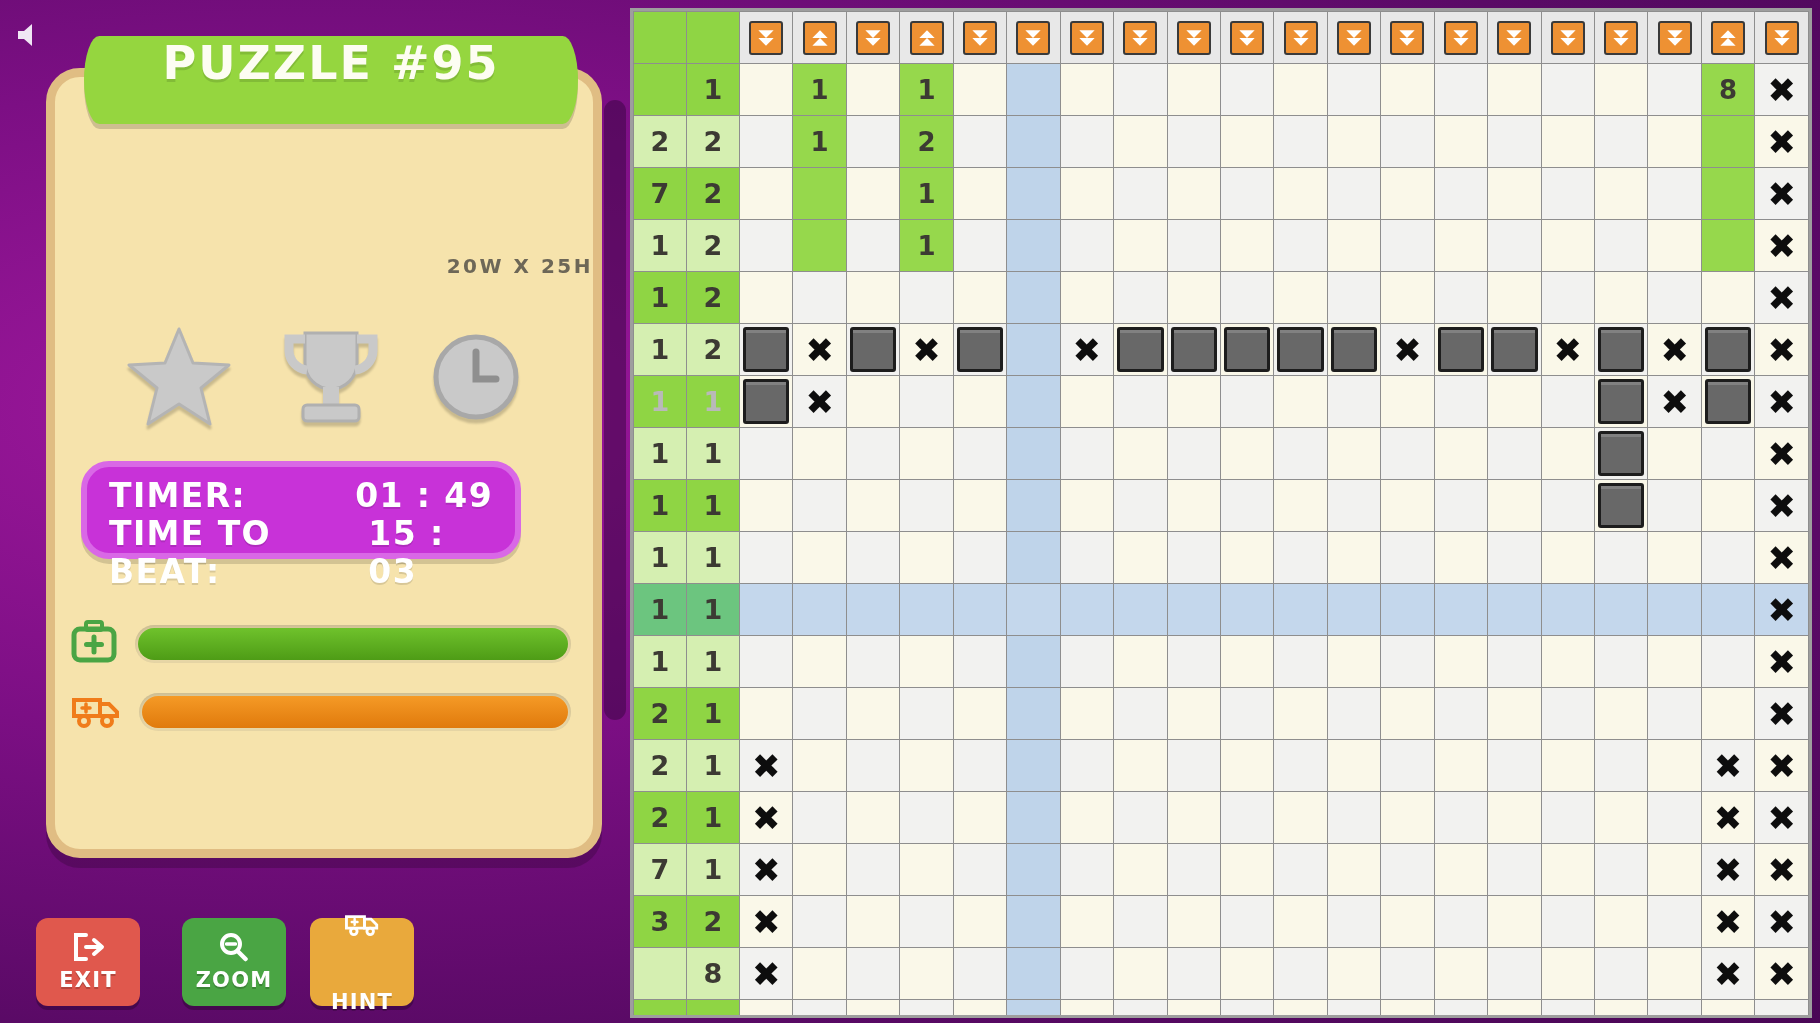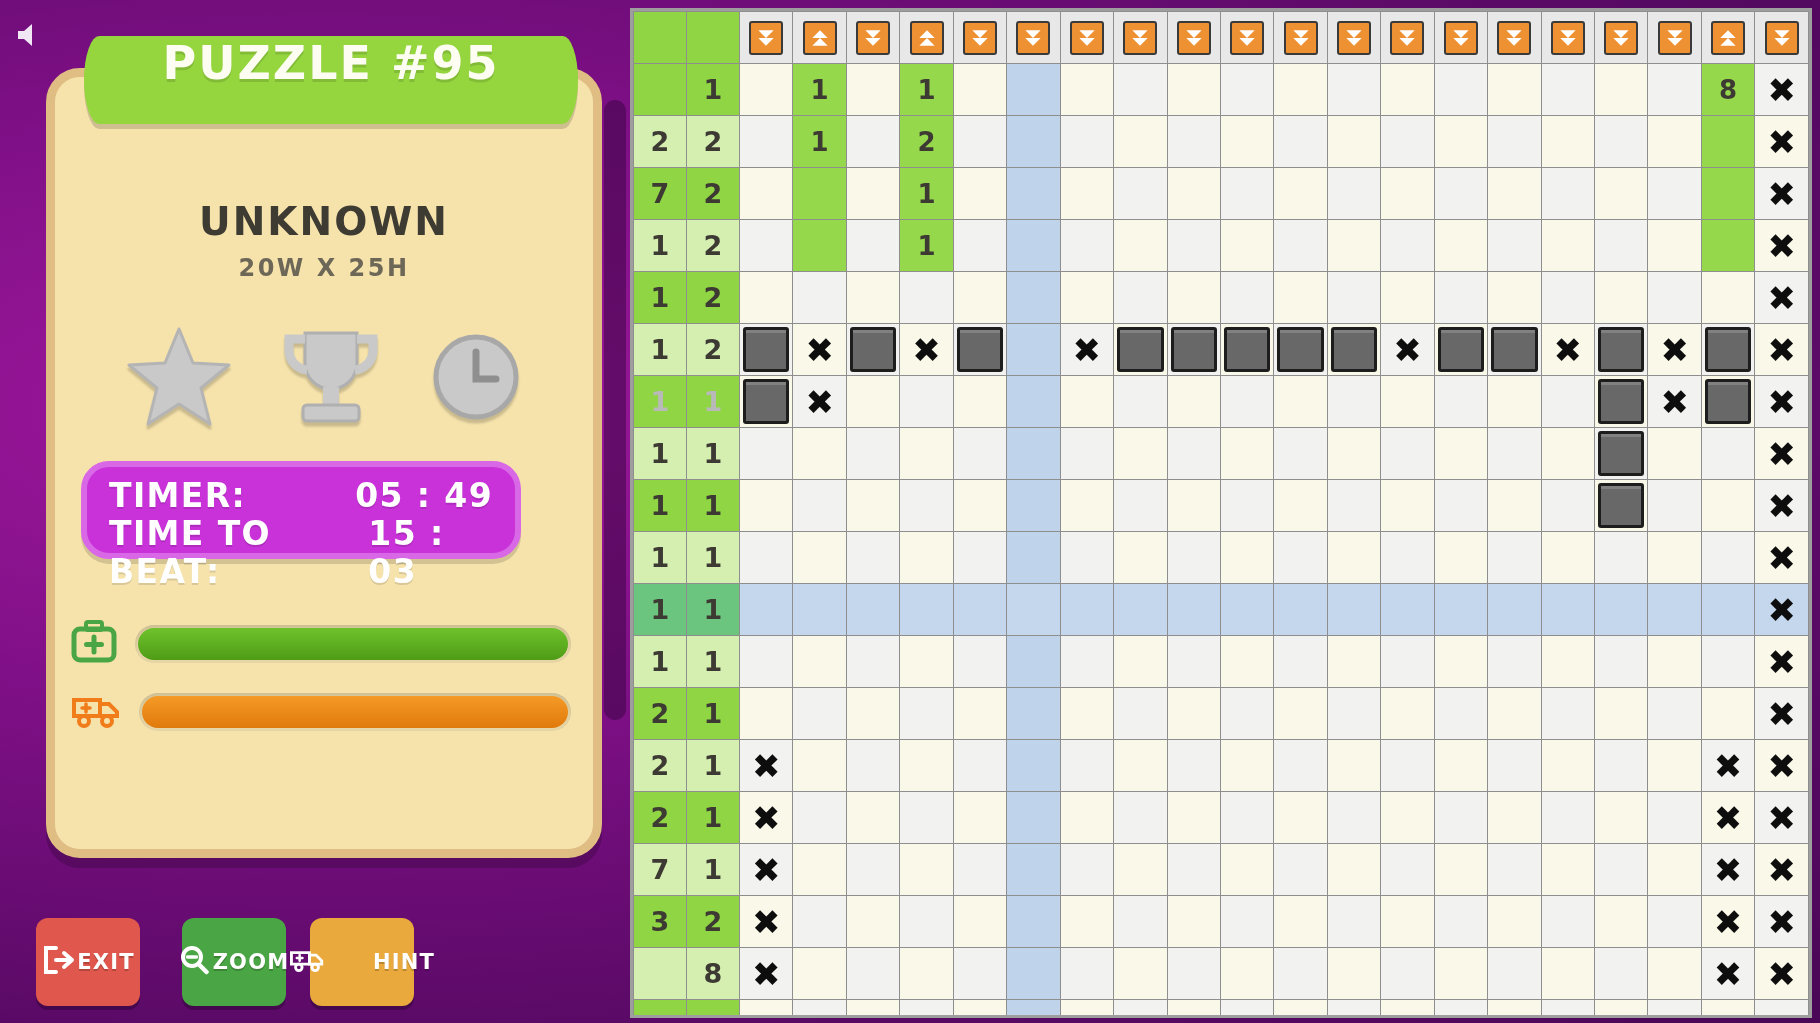--- a/index.html
+++ b/index.html
@@ -55,22 +55,22 @@
     text-shadow: 0 3px 0 rgba(0,0,0,0.12);
   }
   .puzzle-name {
     position: absolute; left: 0; right: 0; top: 122px;
     text-align: center;
     font-size: 39px; font-weight: bold; letter-spacing: 2px;
     color: #3e3b33;
   }
   .puzzle-size {
     position: absolute; left: 0; right: 0; top: 177px;
-    text-align: center;
-    font-size: 24px; font-weight: bold; letter-spacing: 2.5px;
+    text-align: right;
+    font-size: 20px; font-weight: bold; letter-spacing: 2.5px;
     color: #6d6757;
   }
   .badges {
     position: absolute; left: 0; right: 0; top: 248px;
     display: flex; justify-content: center; align-items: center; gap: 42px;
   }
   .badge-star, .badge-trophy, .badge-clock { filter: drop-shadow(0 4px 1px rgba(0,0,0,0.18)); }
 
   .timer-box {
     position: absolute;
@@ -109,21 +109,21 @@
 
   
   #button-bar {
     position: absolute;
     left: 36px; top: 918px;
     display: flex; gap: 24px;
   }
   .game-btn {
     width: 104px; height: 88px;
     border-radius: 12px;
-    display: flex; flex-direction: row;
+    display: flex; flex-direction: column;
     align-items: center; justify-content: center;
     gap: 2px;
     color: #fff; cursor: pointer;
     box-shadow: 0 4px 0 rgba(0,0,0,0.25);
     border: none;
   }
   .game-btn .btn-label {
     font-size: 21px; font-weight: bold; letter-spacing: 1.2px;
     text-shadow: 0 2px 0 rgba(0,0,0,0.2);
   }
@@ -215,21 +215,20 @@
 <div id="speaker-icon">
   <svg width="34" height="34" viewBox="0 0 34 34">
     <path d="M4 13h6l8-7v22l-8-7H4z" fill="#f0e6f4"></path>
   </svg>
 </div>
 
 <div id="left-panel">
   <div class="panel-shadow-right"></div>
   <div class="panel-card">
 
-    <div class="puzzle-name">UNKNOWN</div>
     <div class="puzzle-size">20W X 25H</div>
 
     <div class="badges">
       <span class="badge-star">
         <svg width="108" height="104" viewBox="0 0 108 104">
           <path d="M54 4 L68 38 L104 40 L76 63 L85 99 L54 79 L23 99 L32 63 L4 40 L40 38 Z" fill="#c9c9c9" stroke="#b4b4b4" stroke-width="3" stroke-linejoin="round"></path>
         </svg>
       </span>
       <span class="badge-trophy">
         <svg width="112" height="104" viewBox="0 0 112 104">
@@ -244,21 +243,21 @@
         <svg width="94" height="94" viewBox="0 0 94 94">
           <circle cx="47" cy="47" r="40" fill="#c9c9c9" stroke="#a8a8a8" stroke-width="5"></circle>
           <path d="M47 22v27h20" fill="none" stroke="#8f8f8f" stroke-width="7" stroke-linecap="round"></path>
         </svg>
       </span>
     </div>
 
     <div class="timer-box">
       <div class="timer-row">
         <span>TIMER:</span>
-        <span>05 : 49</span>
+        <span>01 : 49</span>
       </div>
       <div class="timer-row">
         <span>TIME TO BEAT:</span>
         <span>15 : 03</span>
       </div>
     </div>
 
     <div class="bar-row green">
       <span>
         <svg width="46" height="44" viewBox="0 0 46 44">

